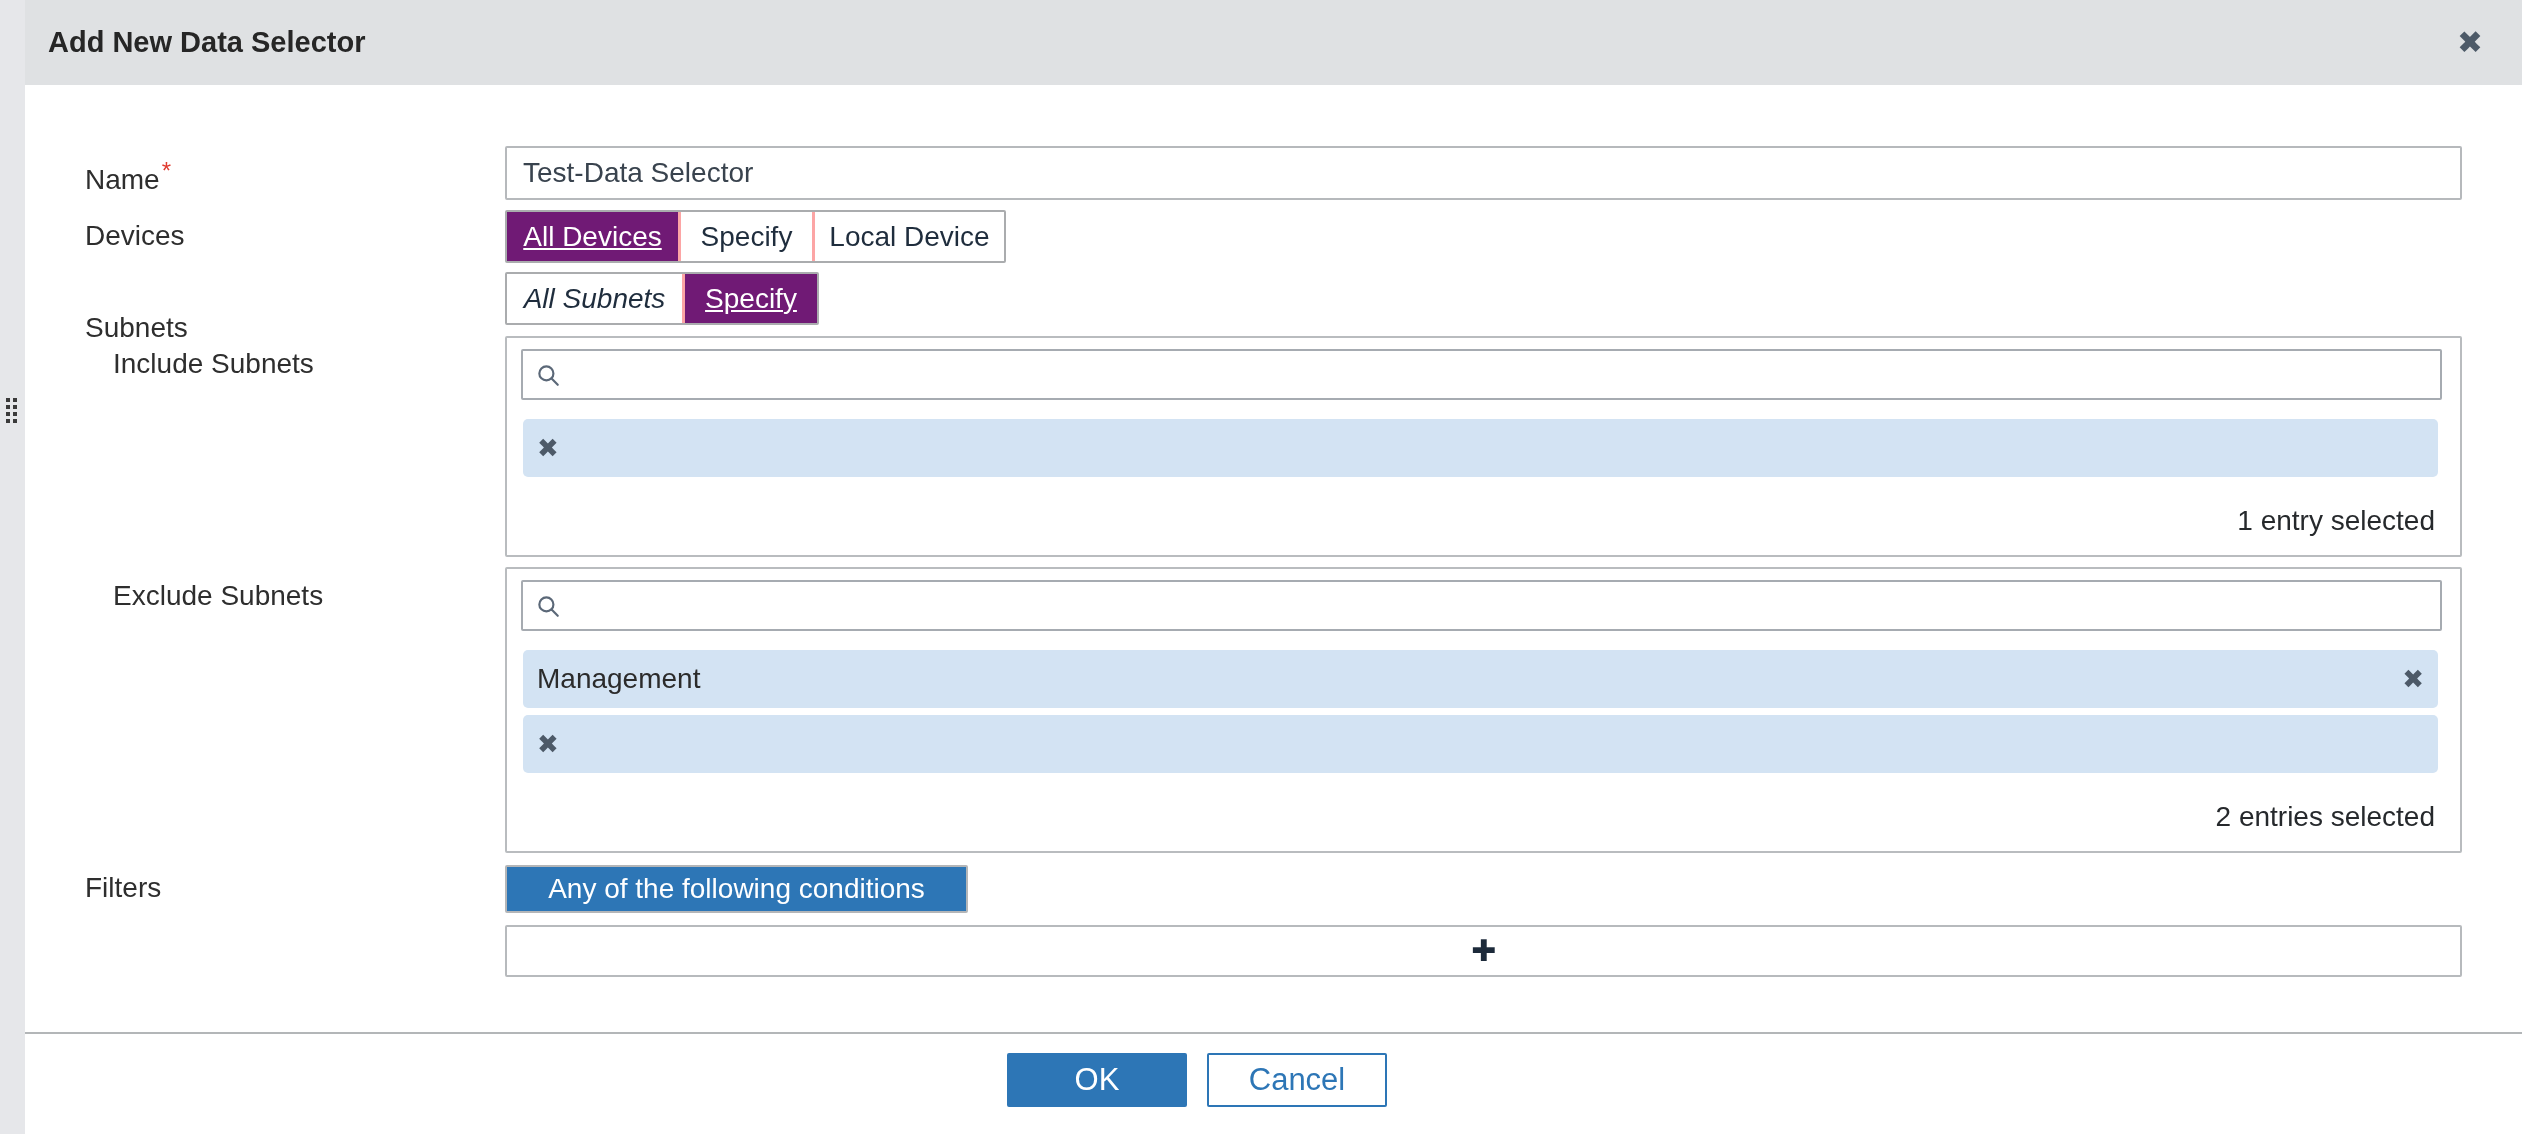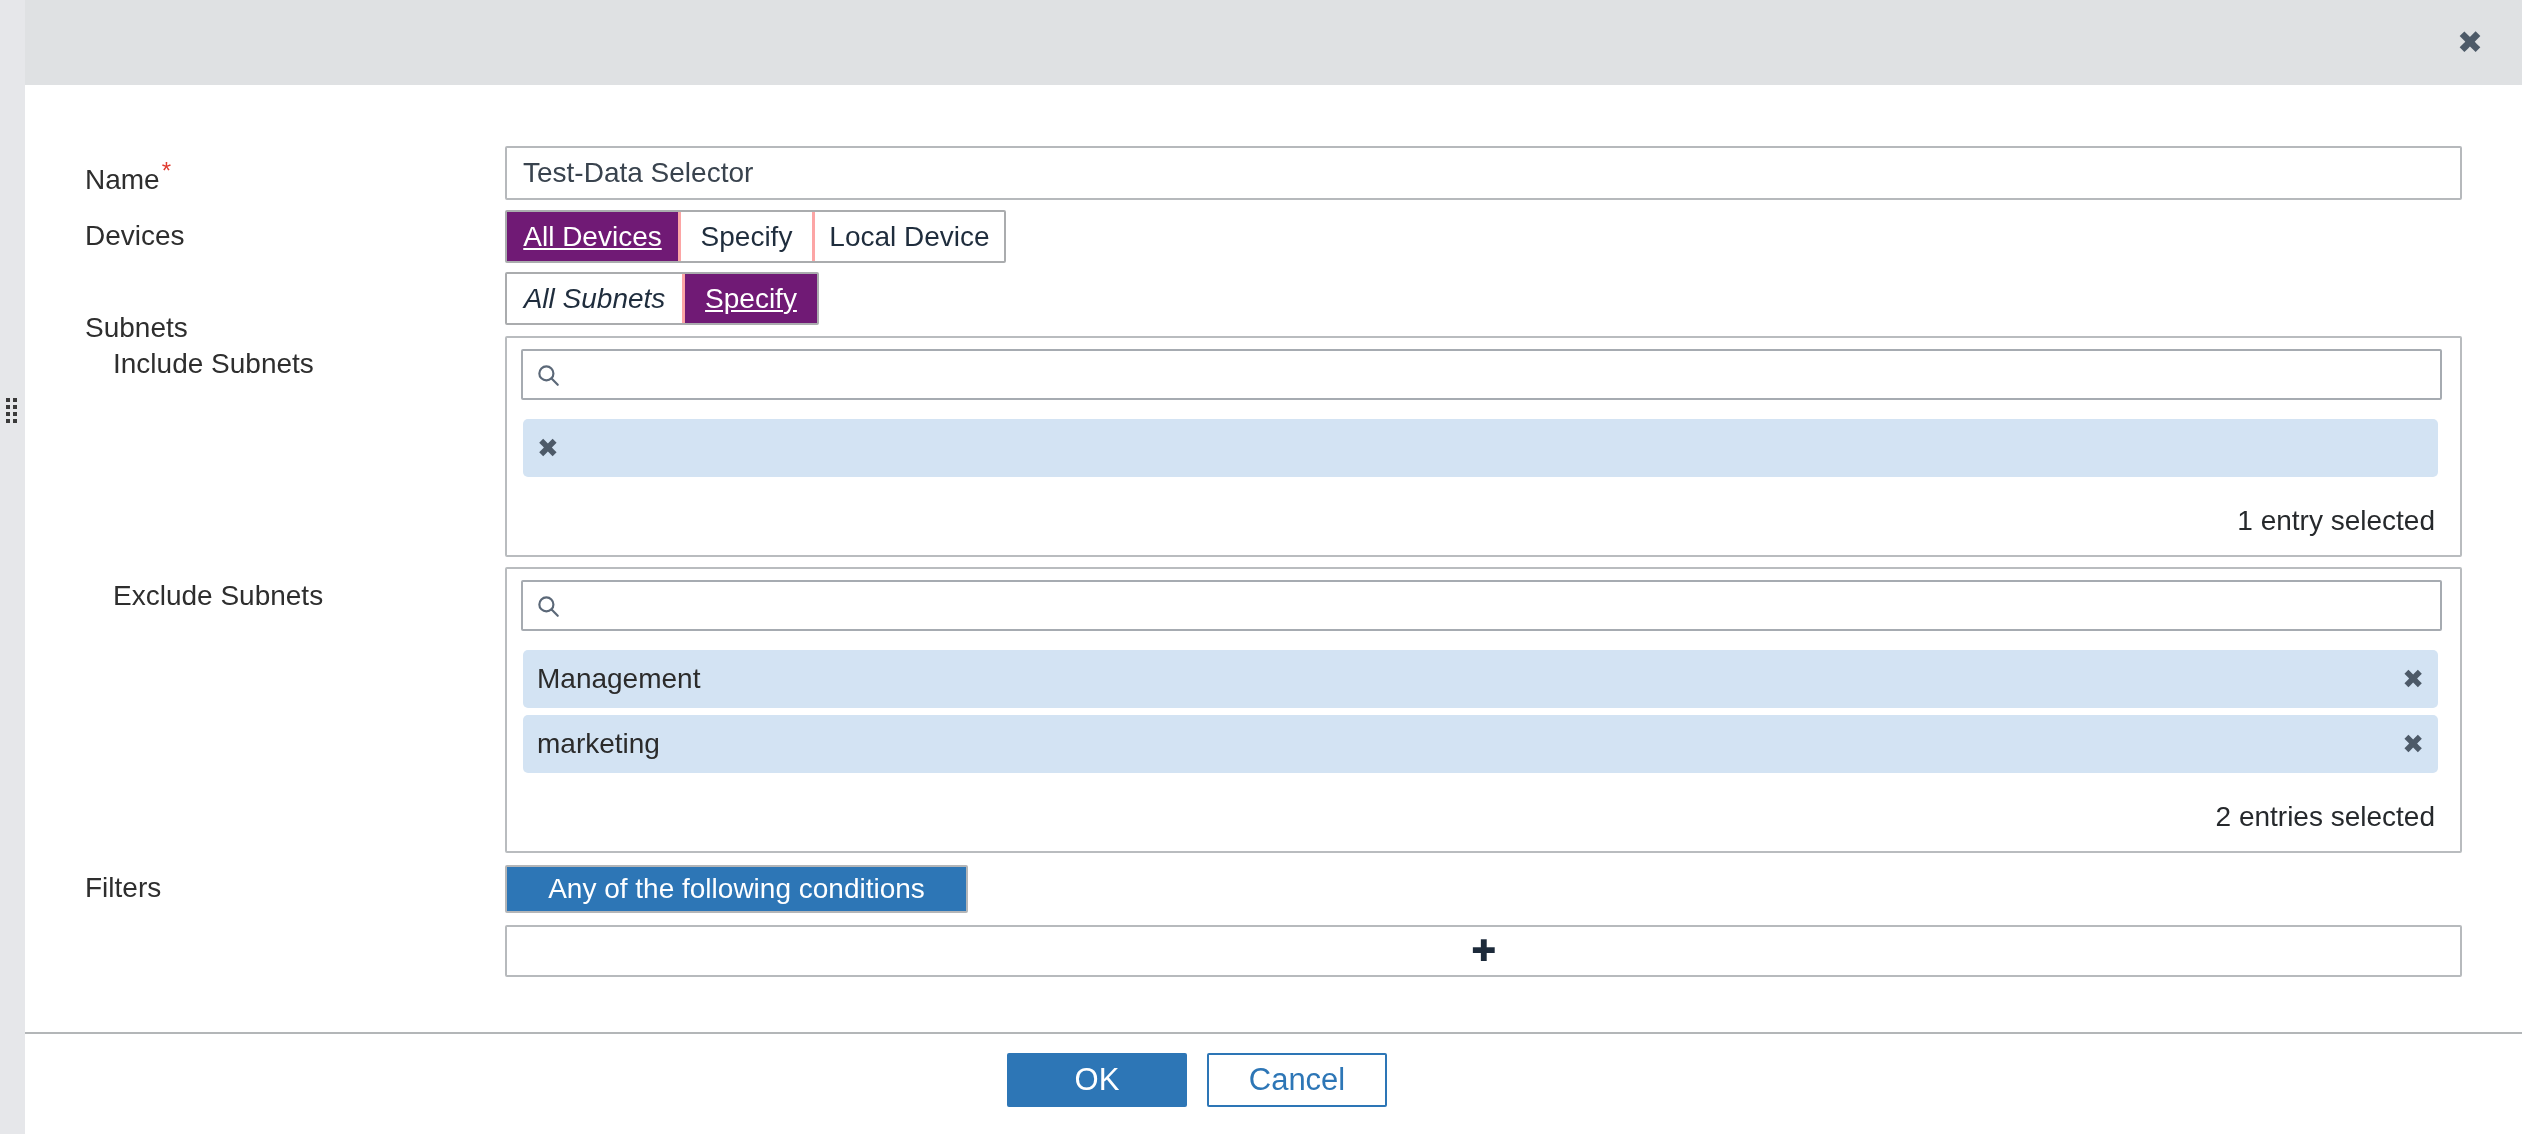--- a/index.html
+++ b/index.html
@@ -119,20 +119,21 @@
       <i></i>
       <i></i>
       <i></i>
       <i></i>
       <i></i>
       <i></i>
   </div>
 </div>
 
 <div class="dlg-header">
+  <div class="dlg-title">Add New Data Selector</div>
   <div class="dlg-close">✖</div>
 </div>
 
 <div class="field-label" style="left:85px;top:157px;">
   <span>Name</span><span class="req">*</span>
 </div>
 <input class="text-input" style="top: 146px; height: 54px;" type="text" value="Test-Data Selector">
 
 <div class="field-label" style="left:85px;top:220px;">Devices</div>
 <div class="segmented" style="top:210px;height:53px;">
@@ -173,21 +174,20 @@
         <line x1="15.3" y1="15.3" x2="21" y2="21" stroke="#5b6878" stroke-width="2" stroke-linecap="round"></line>
       </svg>
     </span>
     <input type="text" value="" style="">
   </div>
   <div class="chip" style="top:81px;">
     <span class="chip-label">Management</span>
     <span class="chip-x">✖</span>
   </div>
   <div class="chip" style="top:146px;">
-    <span class="chip-label">marketing</span>
     <span class="chip-x">✖</span>
   </div>
   <div class="panel-summary">2 entries selected</div>
 </div>
 
 <div class="field-label" style="left:85px;top:872px;">Filters</div>
 <div class="cond-button">Any of the following conditions</div>
 <div class="add-row">
   <span class="plus">✚</span>
 </div>

